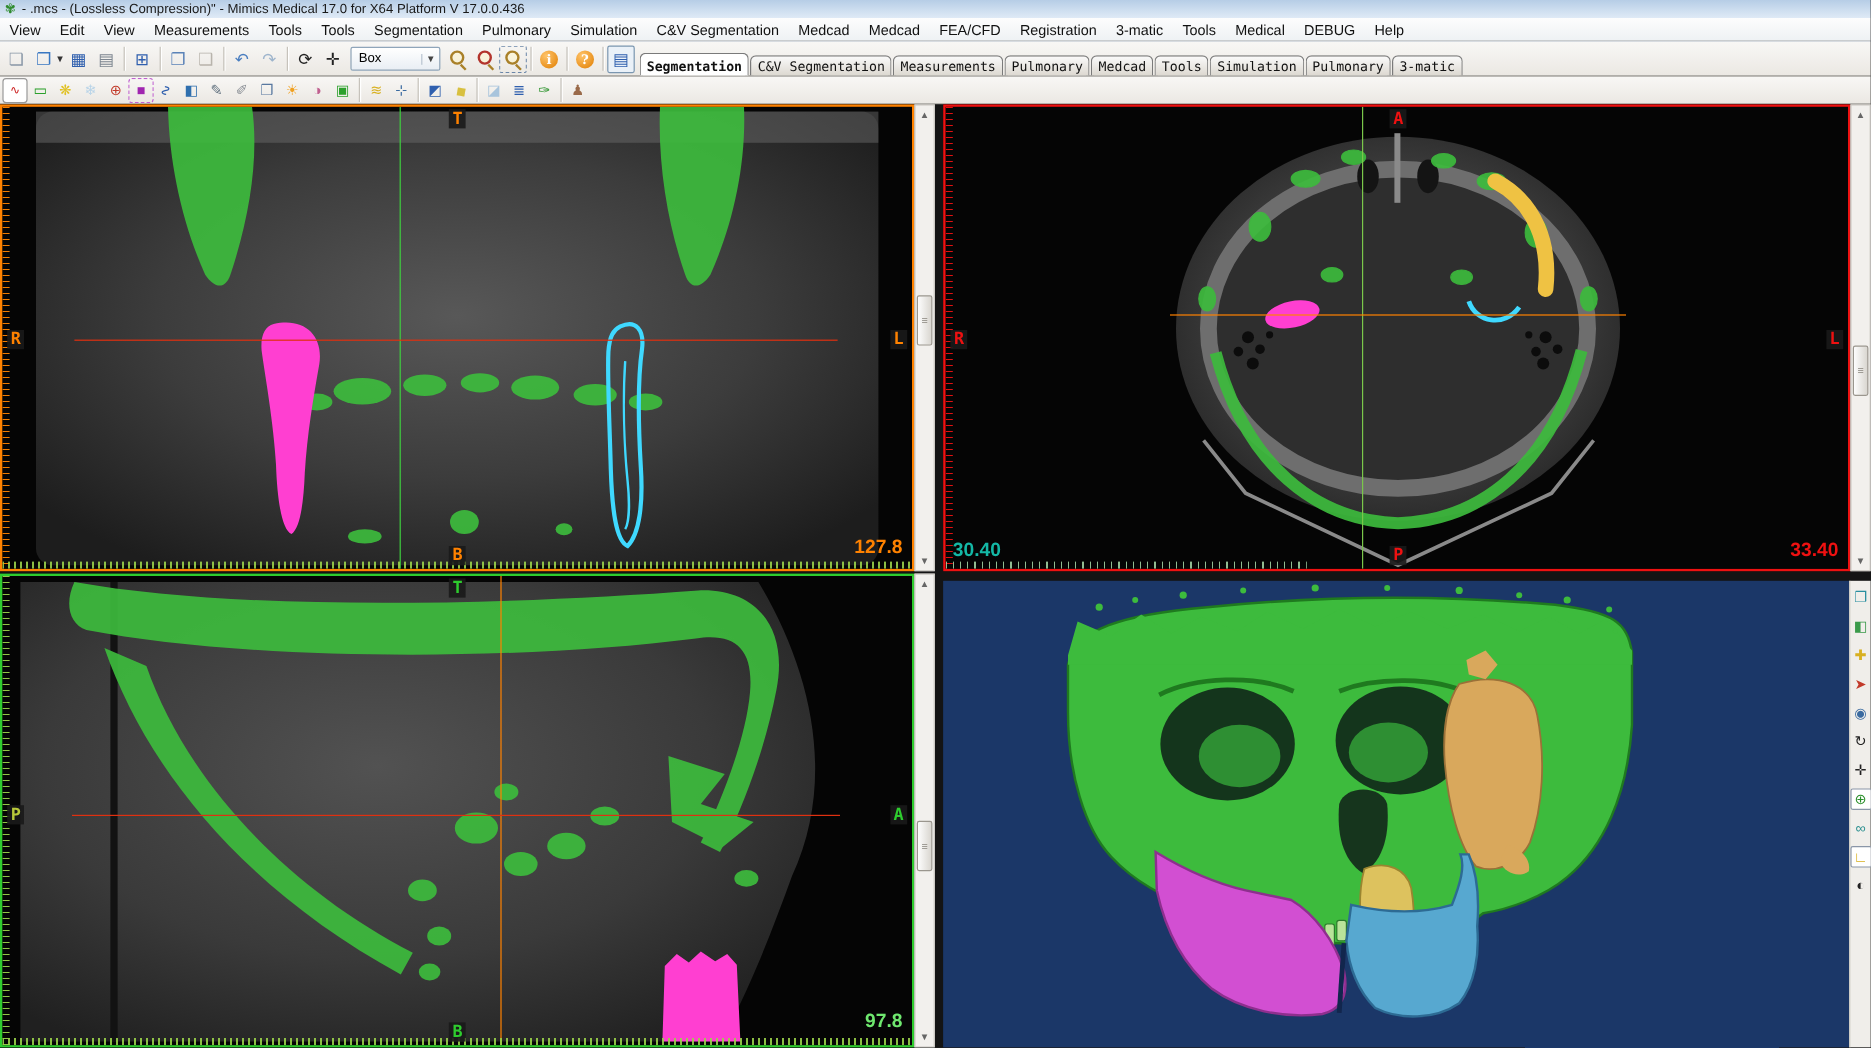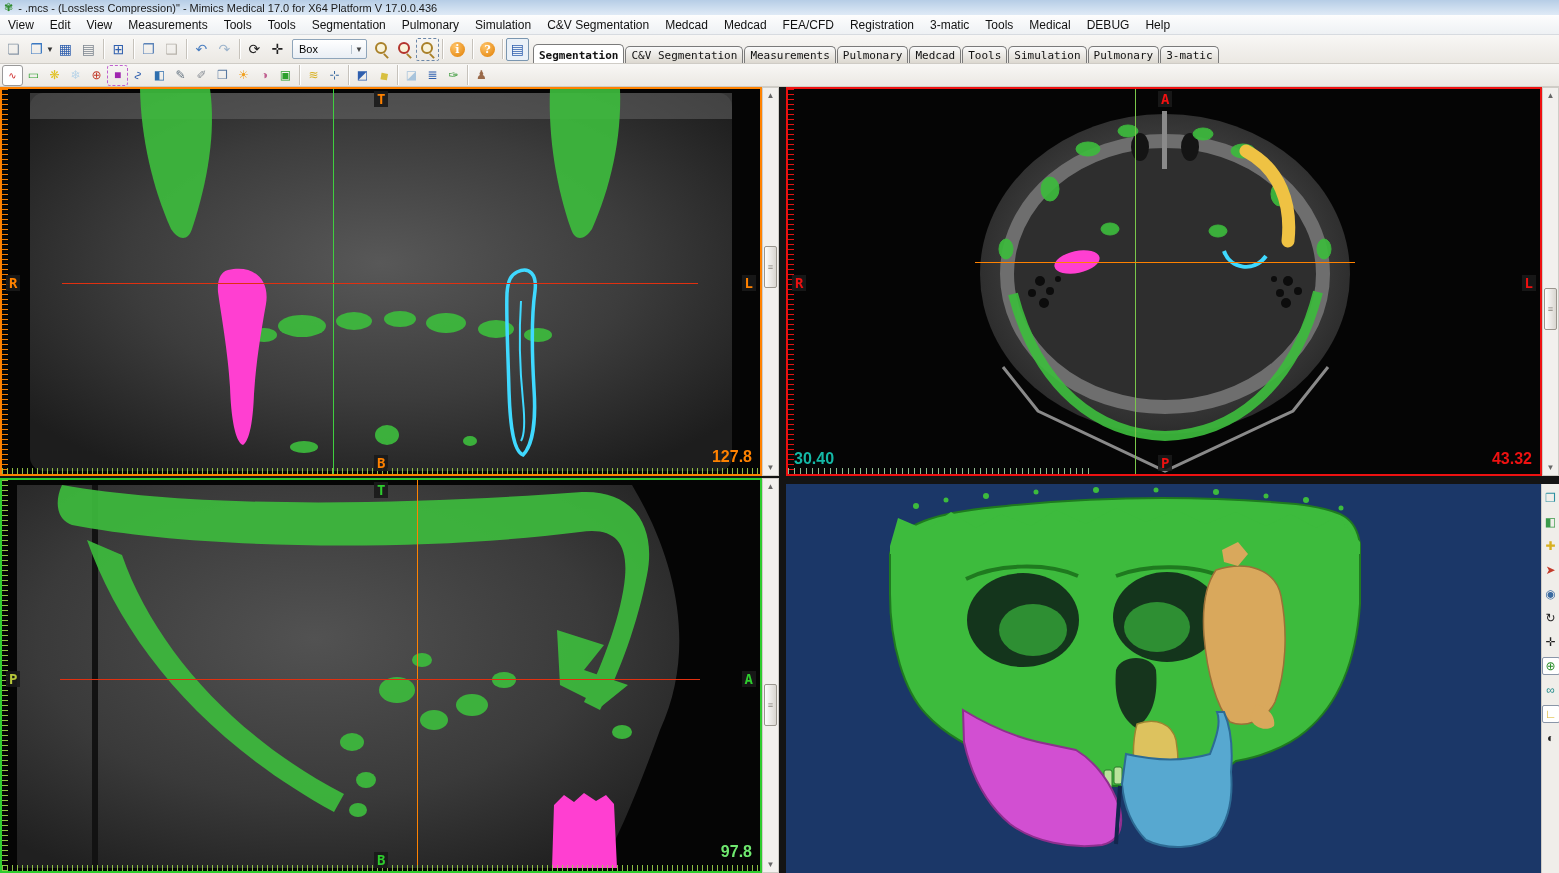--- a/index.html
+++ b/index.html
@@ -261,21 +261,21 @@
     </svg>
     <div class="ruler-v" style="background:repeating-linear-gradient(to bottom,rgba(238,17,17,.95) 0 1px,transparent 1px 5px);"></div>
     <div class="ruler-h" style="background:repeating-linear-gradient(to right,rgba(170,220,170,.85) 0 1px,transparent 1px 6px);width:40%;"></div>
     <div class="xline-v" style="left:347px;top:0;bottom:0;background:#7ac74a;"></div>
     <div class="xline-h" style="top:173px;left:187px;width:380px;background:#ff8200;"></div>
     <div class="olabel" style="left:370px;top:2px;color:#ee1111;">A</div>
     <div class="olabel" style="left:4px;top:186px;color:#ee1111;">R</div>
     <div class="olabel" style="right:4px;top:186px;color:#ee1111;">L</div>
     <div class="olabel" style="left:370px;bottom:3px;color:#ee1111;">P</div>
     <div class="sliceval" style="left:6px;bottom:6px;color:#14b8a6;">30.40</div>
-    <div class="sliceval" style="right:8px;bottom:6px;color:#ee1111;">43.32</div>
+    <div class="sliceval" style="right:8px;bottom:6px;color:#ee1111;">33.40</div>
   </div>
   <div class="vscroll" style="left:1542px;top:0;height:389px;">
     <div class="sb-btn up">▲</div>
     <div class="sb-thumb" style="top:200px;">≡</div>
     <div class="sb-btn down">▼</div>
   </div>
 
   <div class="pane" style="left:0;top:391px;width:762px;height:395px;border:2px solid #2ecc2e;">
     <svg width="758" height="391" viewBox="0 0 758 391">
       <defs>

